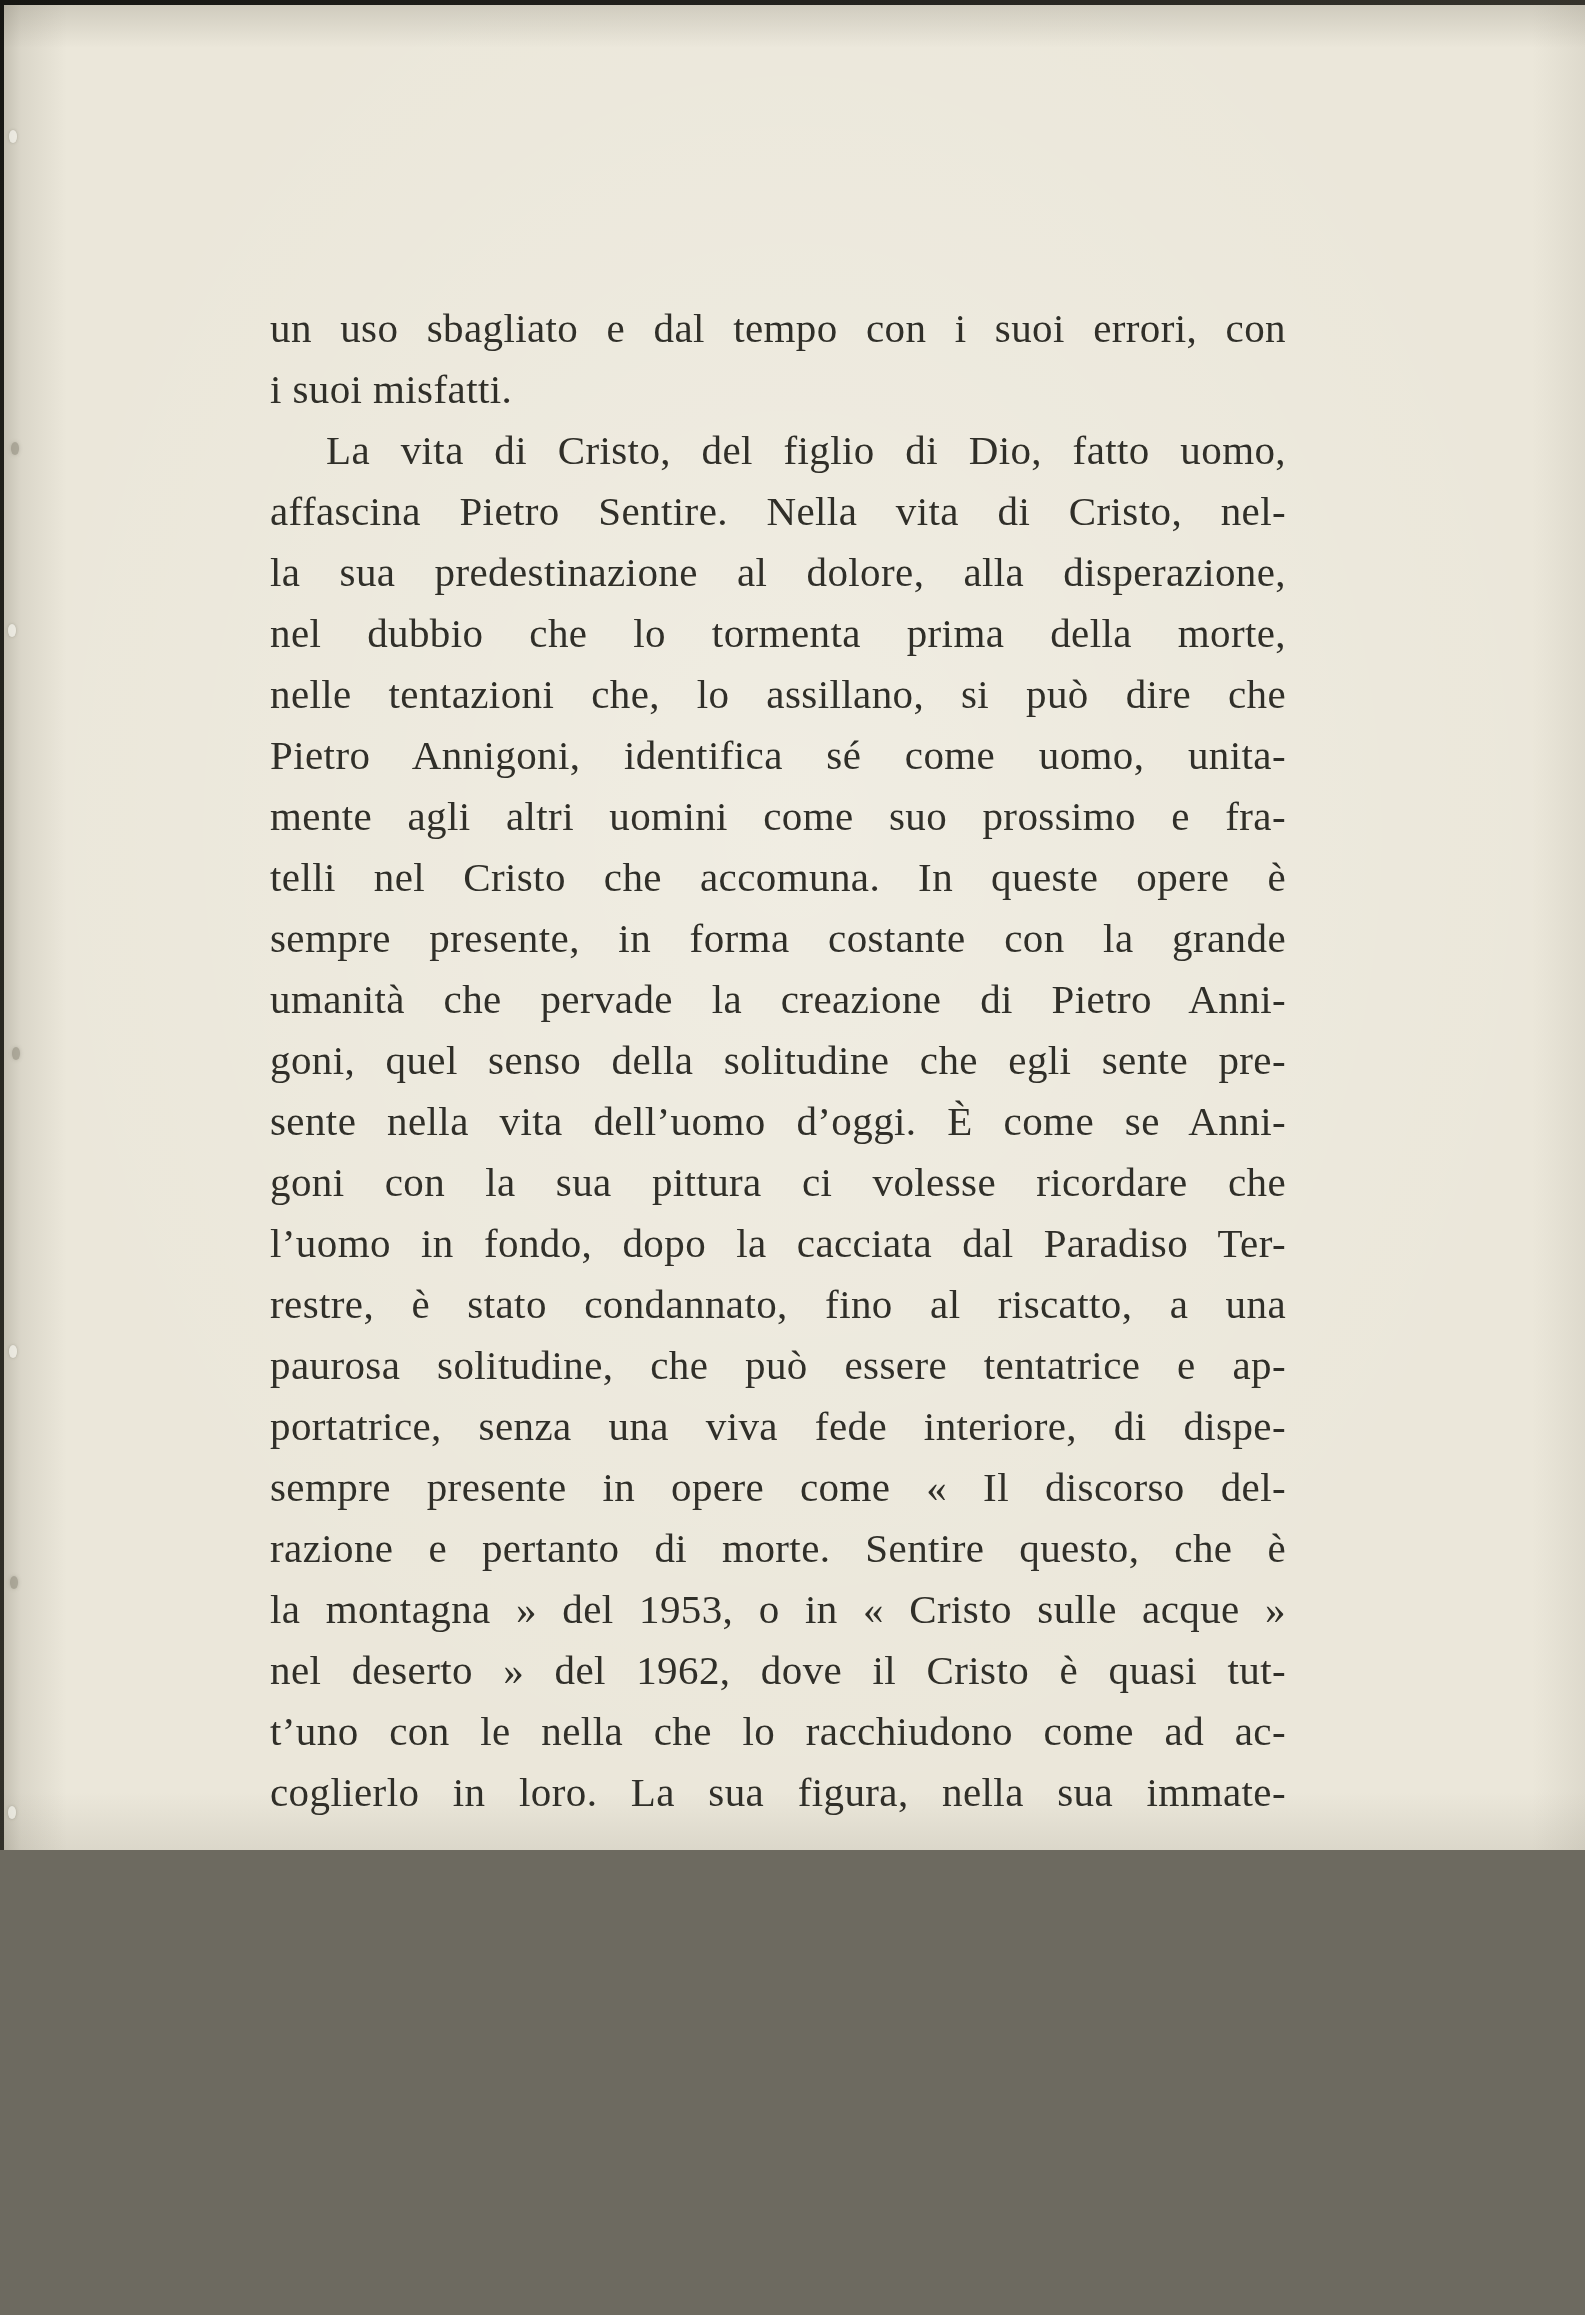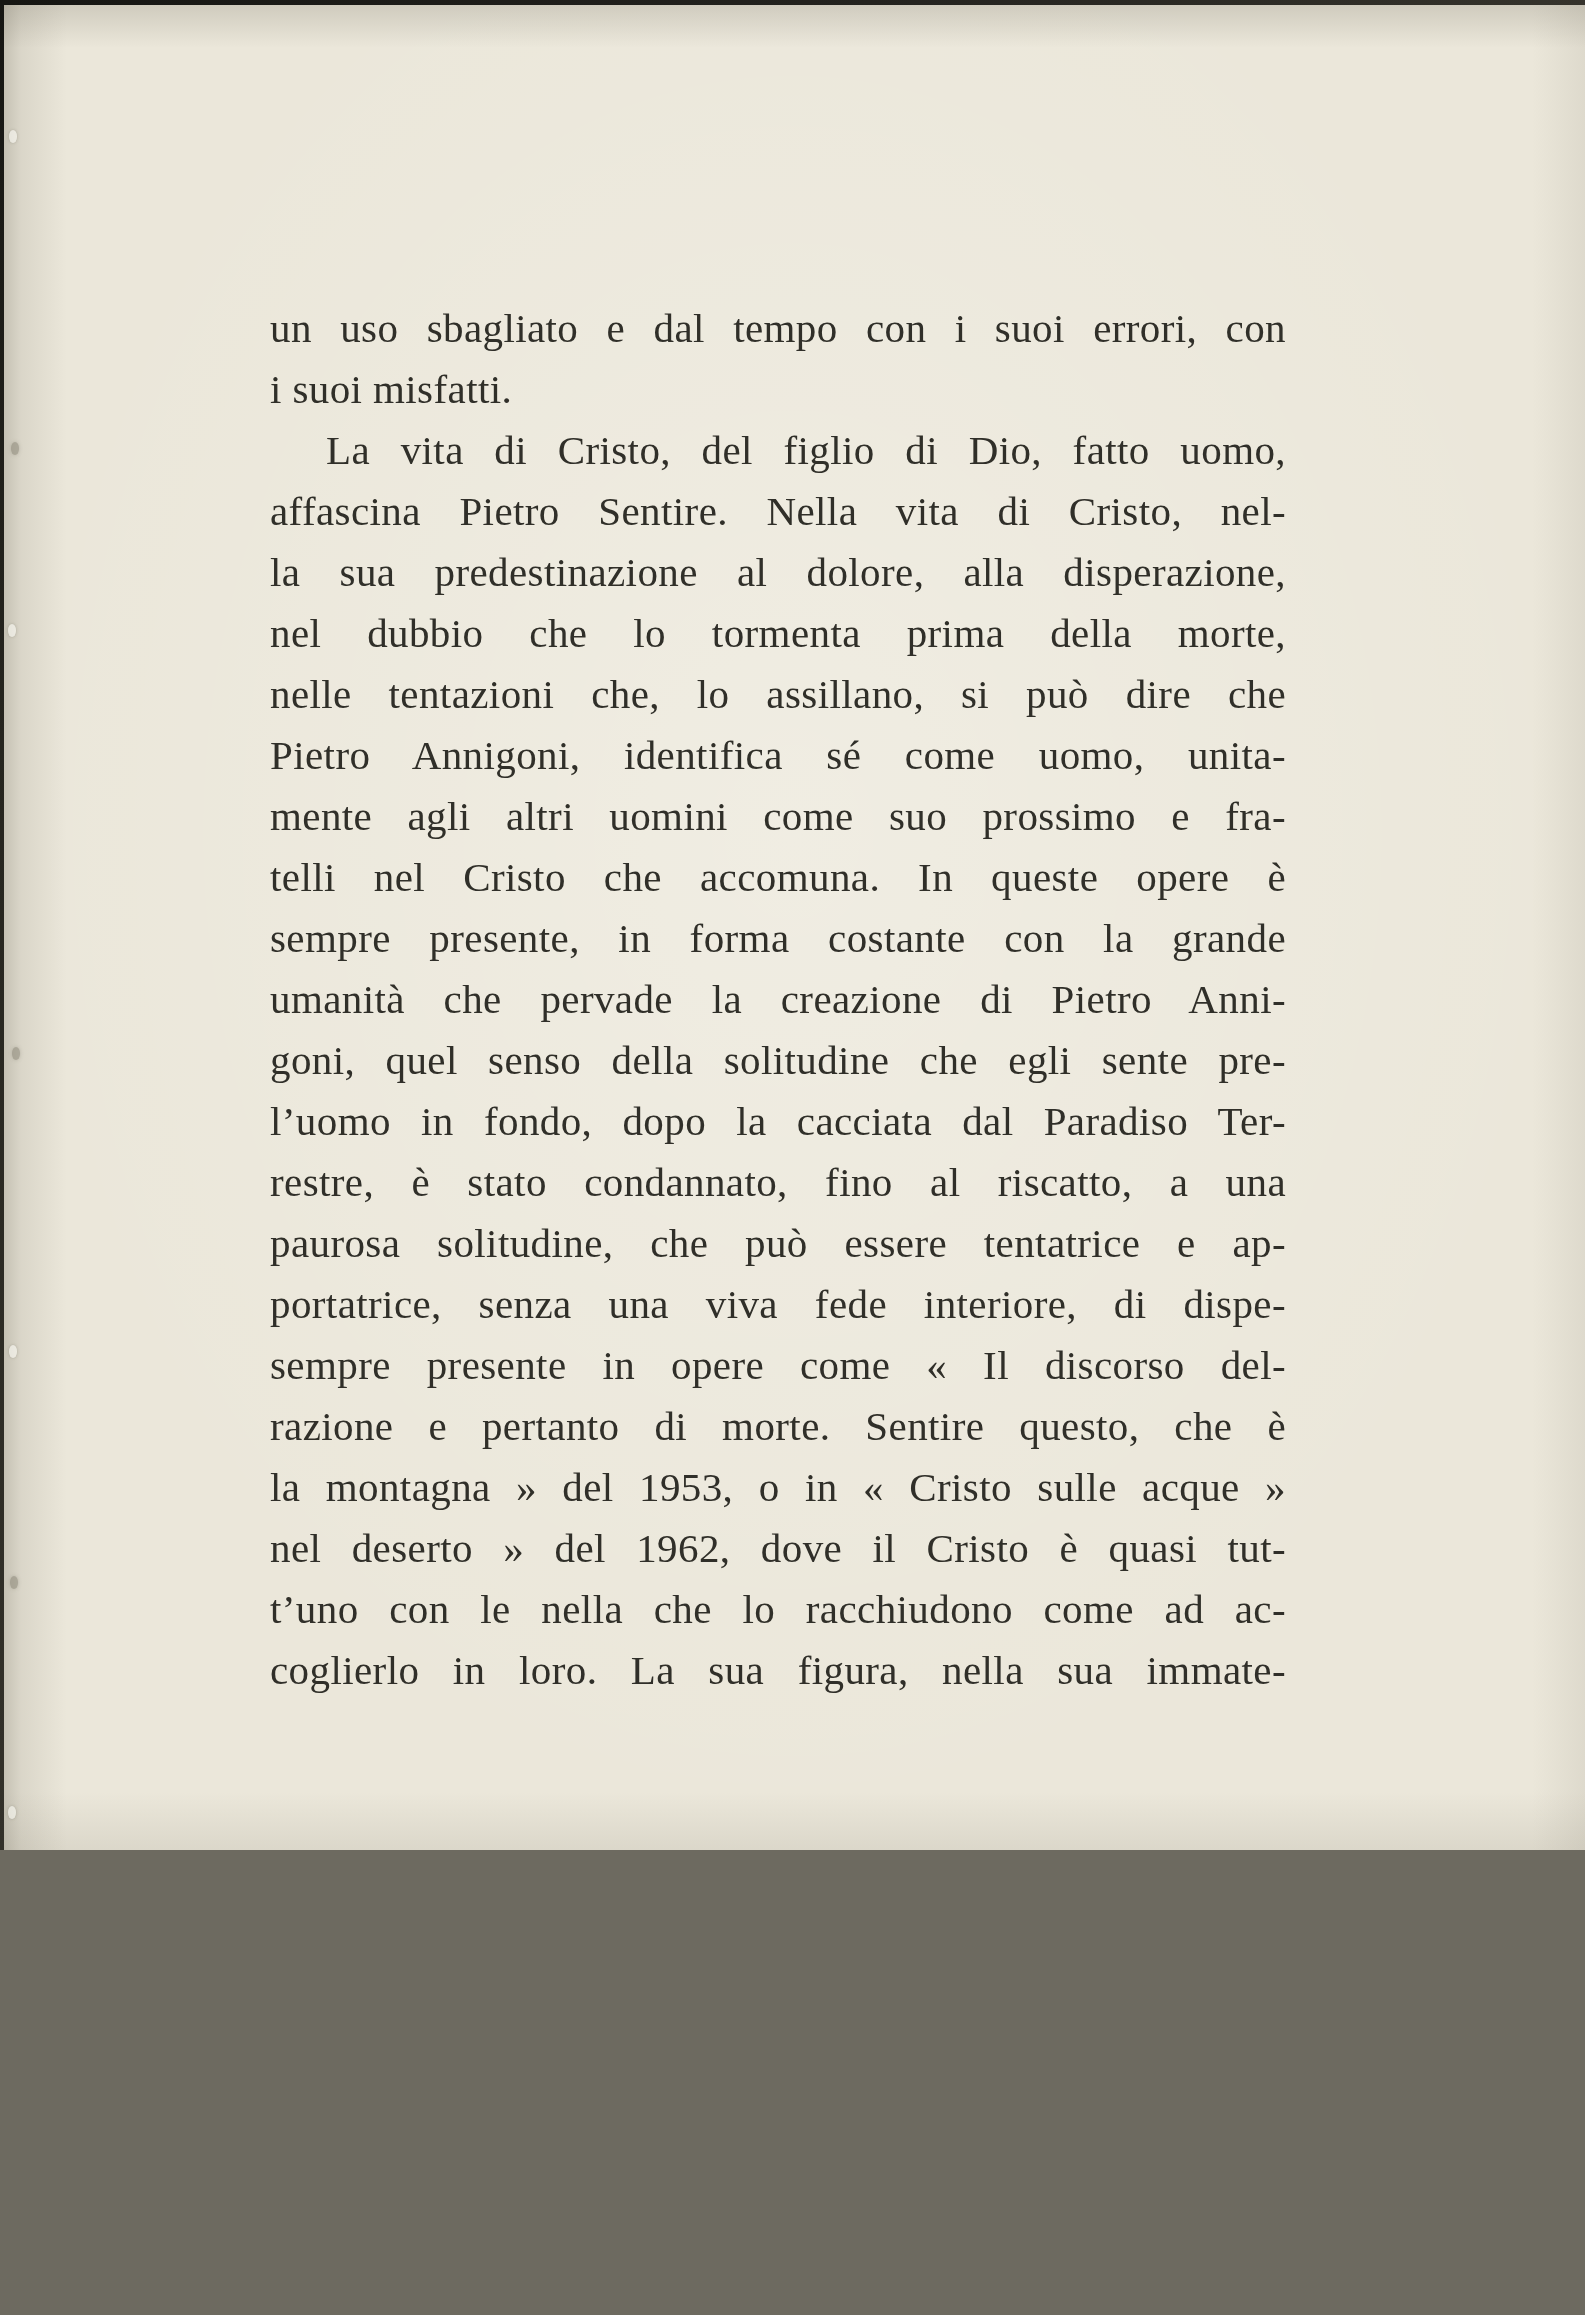--- a/index.html
+++ b/index.html
@@ -114,20 +114,22 @@
       <div class="line">affascina Pietro Sentire. Nella vita di Cristo, nel-</div>
       <div class="line">la sua predestinazione al dolore, alla disperazione,</div>
       <div class="line">nel dubbio che lo tormenta prima della morte,</div>
       <div class="line">nelle tentazioni che, lo assillano, si può dire che</div>
       <div class="line">Pietro Annigoni, identifica sé come uomo, unita-</div>
       <div class="line">mente agli altri uomini come suo prossimo e fra-</div>
       <div class="line">telli nel Cristo che accomuna. In queste opere è</div>
       <div class="line">sempre presente, in forma costante con la grande</div>
       <div class="line">umanità che pervade la creazione di Pietro Anni-</div>
       <div class="line">goni, quel senso della solitudine che egli sente pre-</div>
+      <div class="line">sente nella vita dell’uomo d’oggi. È come se Anni-</div>
+      <div class="line">goni con la sua pittura ci volesse ricordare che</div>
       <div class="line">l’uomo in fondo, dopo la cacciata dal Paradiso Ter-</div>
       <div class="line">restre, è stato condannato, fino al riscatto, a una</div>
       <div class="line">paurosa solitudine, che può essere tentatrice e ap-</div>
       <div class="line">portatrice, senza una viva fede interiore, di dispe-</div>
       <div class="line">sempre presente in opere come « Il discorso del-</div>
       <div class="line">razione e pertanto di morte. Sentire questo, che è</div>
       <div class="line">la montagna » del 1953, o in « Cristo sulle acque »</div>
       <div class="line">nel deserto » del 1962, dove il Cristo è quasi tut-</div>
       <div class="line">t’uno con le nella che lo racchiudono come ad ac-</div>
       <div class="line">coglierlo in loro. La sua figura, nella sua immate-</div>

